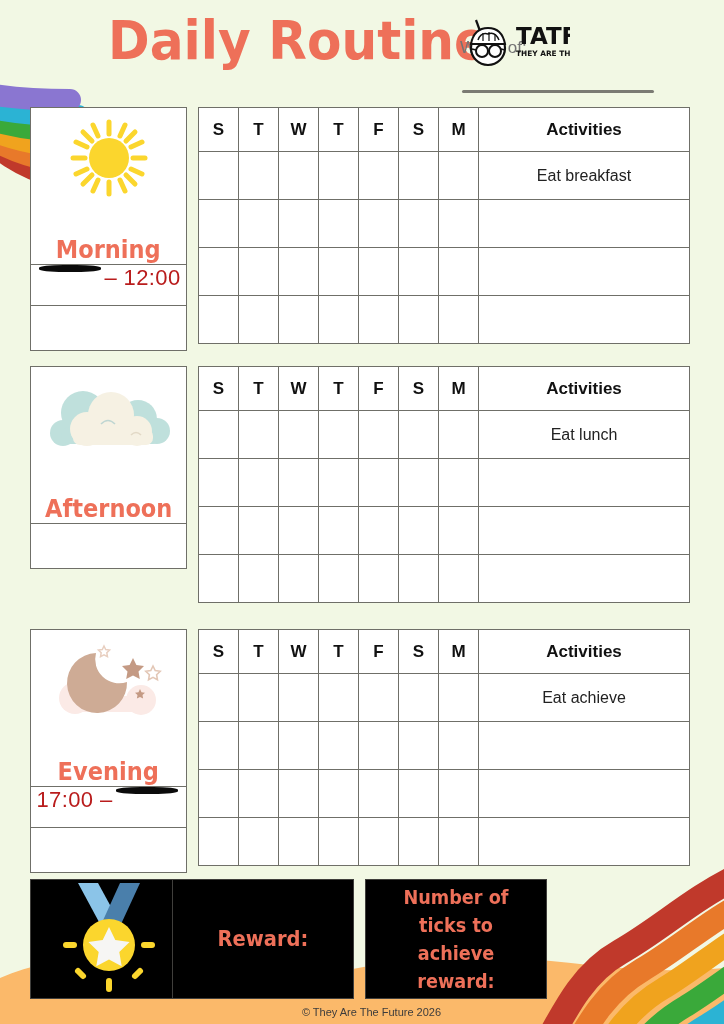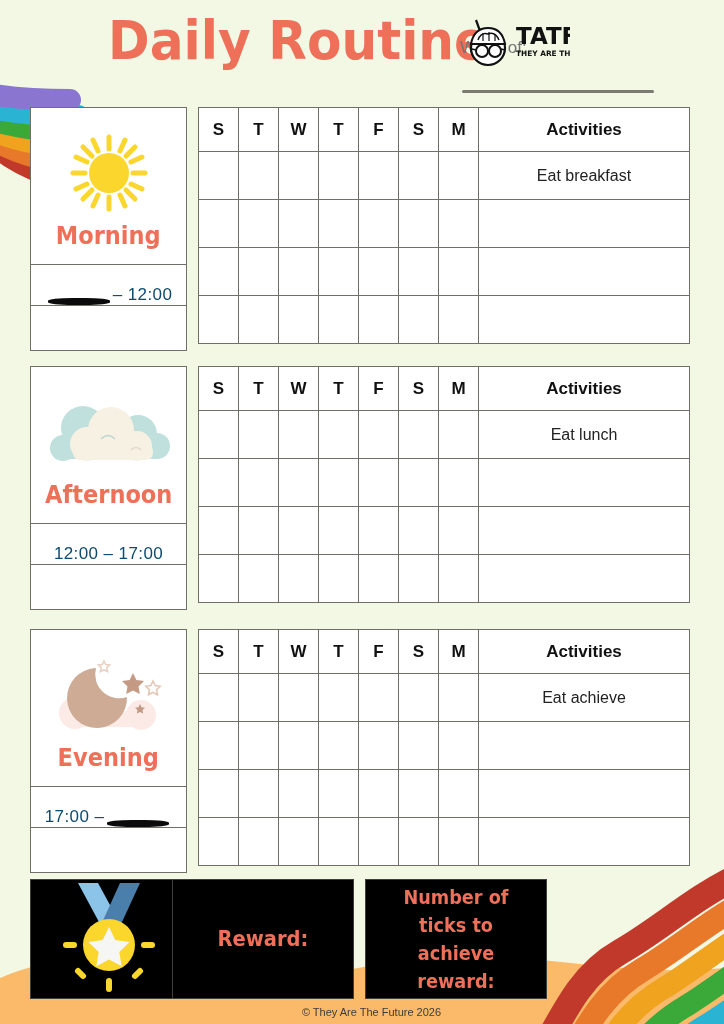--- a/index.html
+++ b/index.html
@@ -81,21 +81,21 @@
     width: 157px;
     background: #ffffff;
     border: 1.5px solid #6f6f68;
   }
   .card-icon-box {
     height: 157px;
     border-bottom: 1.5px solid #6f6f68;
     display: flex;
     flex-direction: column;
     align-items: center;
-    justify-content: center;
+    justify-content: space-between;
     padding-top: 8px;
     position: relative;
   }
   .card-icon {
     height: 88px;
     display: flex;
     align-items: center;
     justify-content: center;
   }
   .card-label {
@@ -103,25 +103,25 @@
     font-weight: bold;
     color: #ee7059;
     font-family: "DejaVu Sans", sans-serif;
     transform: scaleX(0.9);
     margin-top: 2px;
   }
   .card-time {
     height: 41px;
     border-bottom: 1.5px solid #6f6f68;
     display: flex;
-    align-items: flex-end;
+    align-items: flex-start;
     justify-content: center;
     position: relative;
-    font-size: 17px;
-    color: #0c4a6e;
+    font-size: 22px;
+    color: #b91c1c;
     letter-spacing: 0.4px;
   }
   .card-blank { height: 44px; }
 
   .blankline {
     display: inline-block;
     width: 62px;
     height: 7px;
     background: #0b0b0b;
     border-radius: 40%;
@@ -358,23 +358,20 @@
               <circle cx="44" cy="54" r="17"></circle>
               <circle cx="94" cy="56" r="15"></circle>
               <rect x="30" y="54" width="80" height="16" rx="7"></rect>
             </g>
             <path d="M58 49 q7 -7 14 0" fill="none" stroke="#bfd6d2" stroke-width="1.6"></path>
             <path d="M88 60 q5 -5 10 0" fill="none" stroke="#e2d9c6" stroke-width="1.6"></path>
           </svg>
         </div>
         <div class="card-label">Afternoon</div>
       </div>
-      <div class="card-time">
-        <span>12:00 – 17:00</span>
-      </div>
       <div class="card-blank"></div>
     </div>
 
     <table class="week" style="left:168px; top:0;">
       <tbody>
           <tr>
         <th class="day">S</th>
         <th class="day">T</th>
         <th class="day">W</th>
         <th class="day">T</th>

